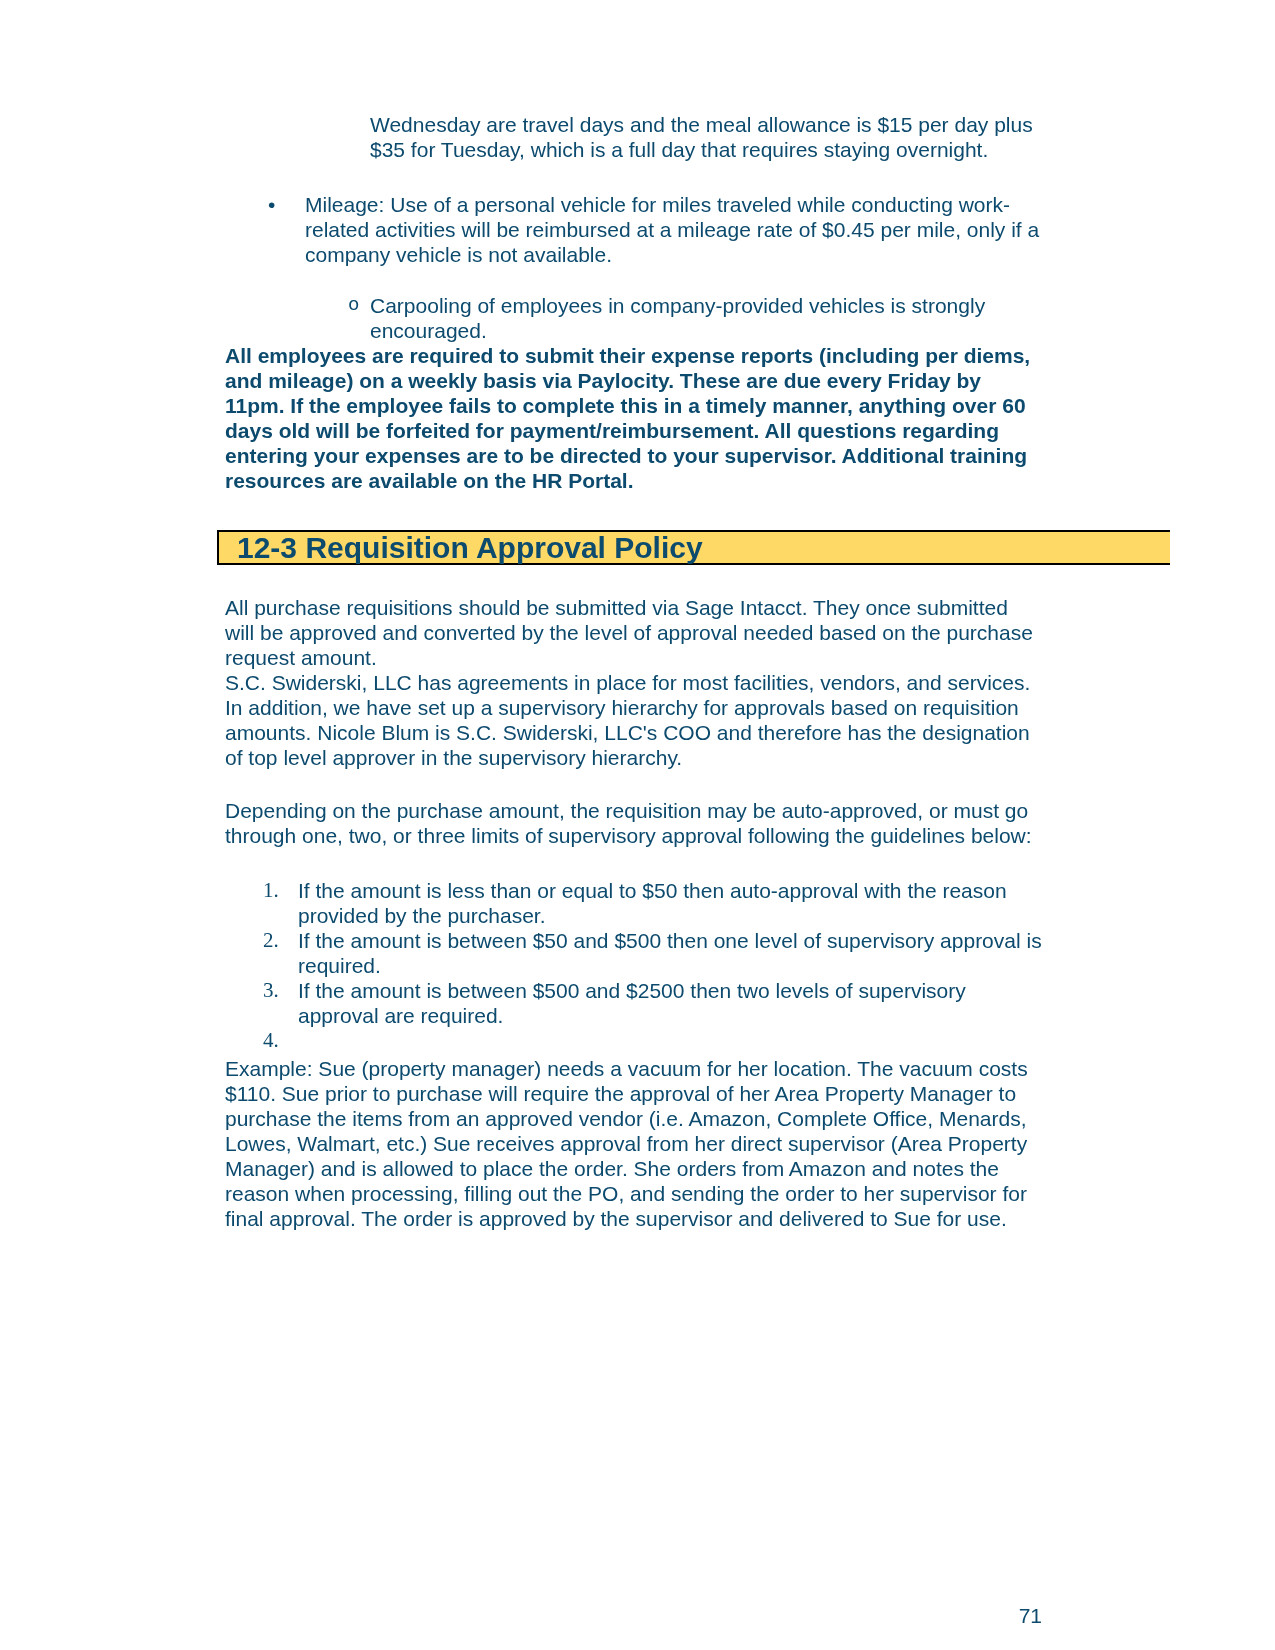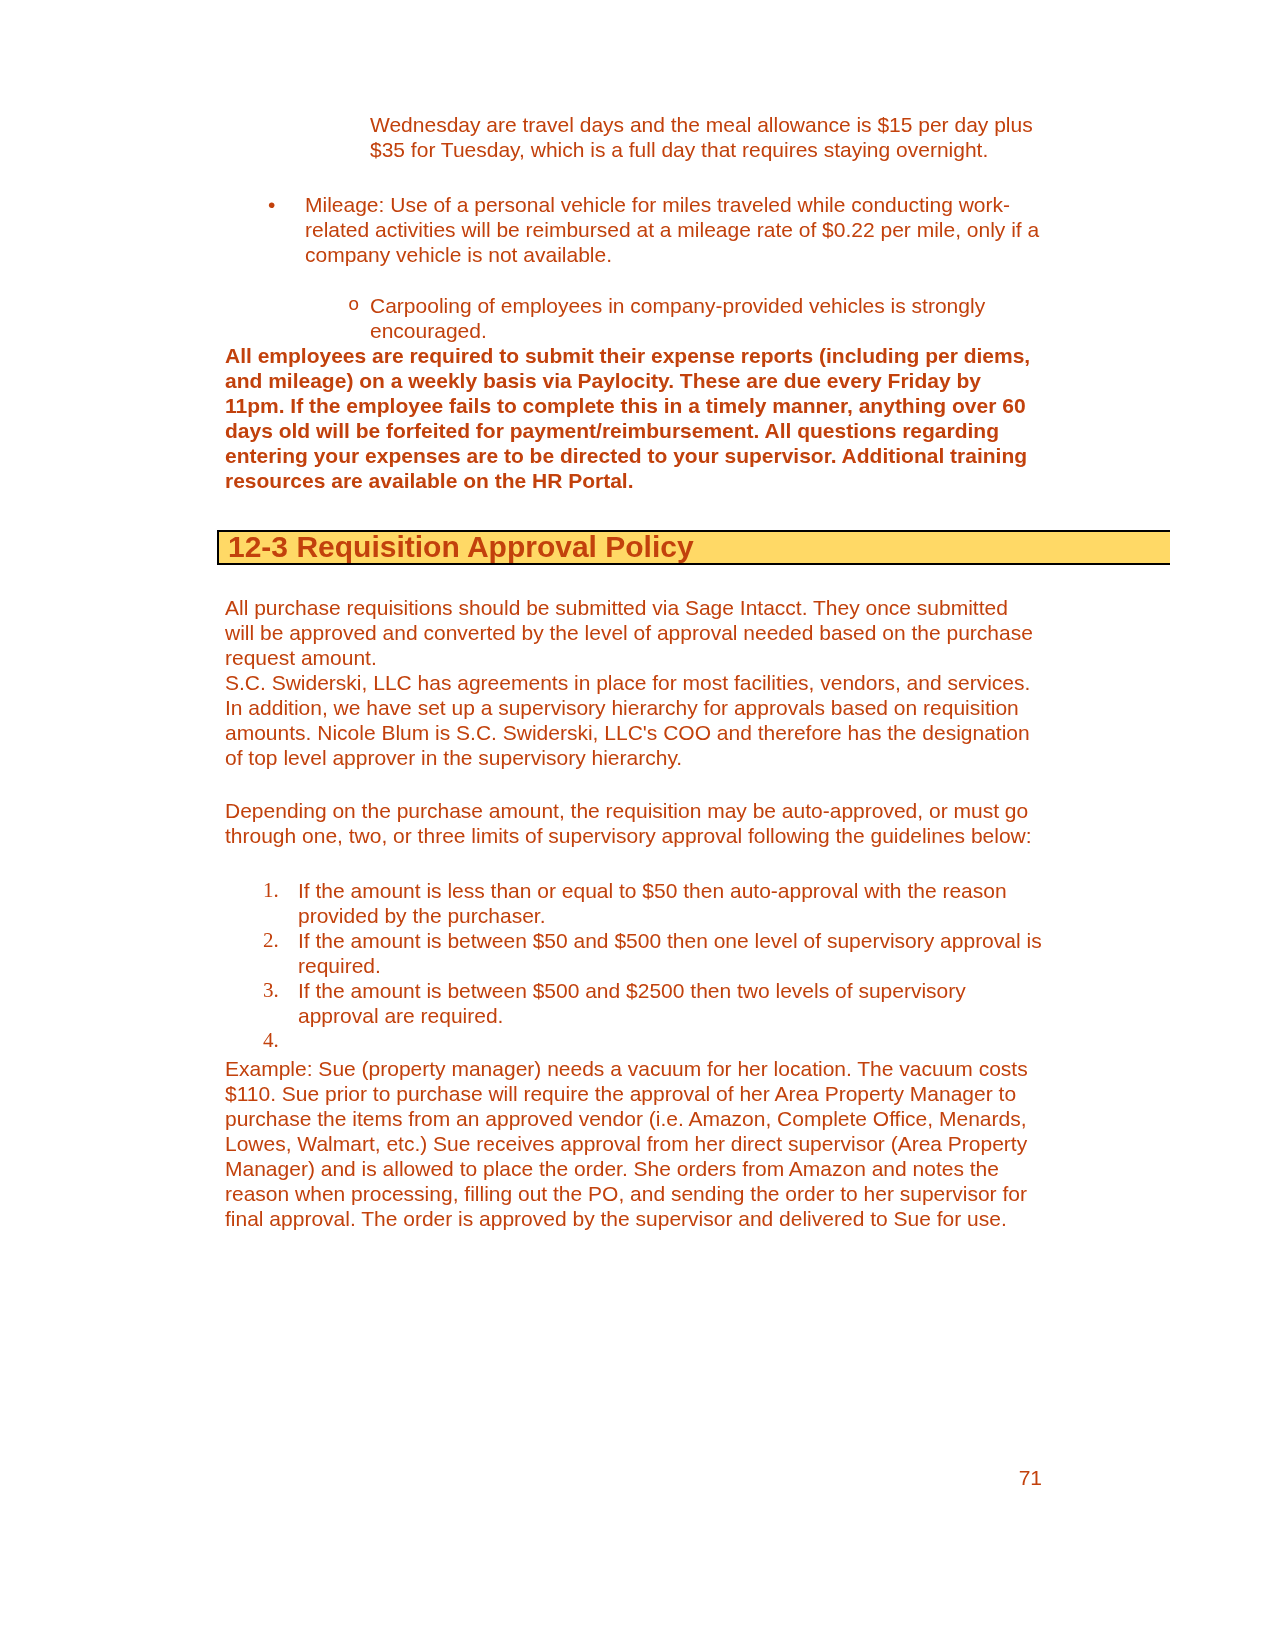--- a/index.html
+++ b/index.html
@@ -7,21 +7,21 @@
     position: relative;
     width: 1065px;
     height: 1650px;
     margin: 0 auto;
     background: #ffffff;
     box-sizing: border-box;
     padding: 112px 128px 0 120px;
     font-family: "Liberation Sans", sans-serif;
     font-size: 21px;
     line-height: 25px;
-    color: #c2410c;
+    color: #0c4a6e;
     overflow: hidden;
   }
   .para { margin: 0; }
   .indent { margin-left: 145px; max-width: 882px; }
   .bold { font-weight: bold; }
 
   .li { position: relative; margin: 0; box-sizing: border-box; }
   .li1 { padding-left: 80px; }
   .li1 > .marker { position: absolute; left: 43px; top: 0; }
   .li2 { padding-left: 145px; }
@@ -39,48 +39,48 @@
   .heading {
     box-sizing: border-box;
     margin-left: -8px;
     width: 1035px;
     height: 35px;
     background: #FFD966;
     border: 2px solid #000000;
     font-weight: bold;
     font-size: 30px;
     line-height: 30px;
-    padding-left: 9px;
+    padding-left: 18px;
     display: flex;
-    align-items: flex-start;
+    align-items: center;
   }
 
   .mt24 { }
   .mt25 { margin-top: 25px; }
   .mt26 { margin-top: 26px; }
   .mt28 { margin-top: 28px; }
   .mt30 { margin-top: 30px; }
   .mt37 { margin-top: 37px; }
 
   .pagenum {
     position: absolute;
     right: 128px;
-    top: 1465px;
+    top: 1603px;
   }
 </style>
 </head>
 <body>
 
 <div class="page">
 
   <p class="para indent">Wednesday are travel days and the meal allowance is $15 per day plus $35 for Tuesday, which is a full day that requires staying overnight.</p>
 
   <div class="li li1 mt30">
     <span class="marker">•</span>
-    <span>Mileage: Use of a personal vehicle for miles traveled while conducting work-related activities will be reimbursed at a mileage rate of $0.22 per mile, only if a company vehicle is not available.</span>
+    <span>Mileage: Use of a personal vehicle for miles traveled while conducting work-related activities will be reimbursed at a mileage rate of $0.45 per mile, only if a company vehicle is not available.</span>
   </div>
 
   <div class="li li2 mt26">
     <span class="marker">o</span>
     <span>Carpooling of employees in company-provided vehicles is strongly encouraged.</span>
   </div>
 
   <p class="para bold mt24">All employees are required to submit their expense reports (including per diems, and mileage) on a weekly basis via Paylocity. These are due every Friday by 11pm. If the employee fails to complete this in a timely manner, anything over 60 days old will be forfeited for payment/reimbursement. All questions regarding entering your expenses are to be directed to your supervisor. Additional training resources are available on the HR Portal.</p>
 
   <div class="heading mt37">

